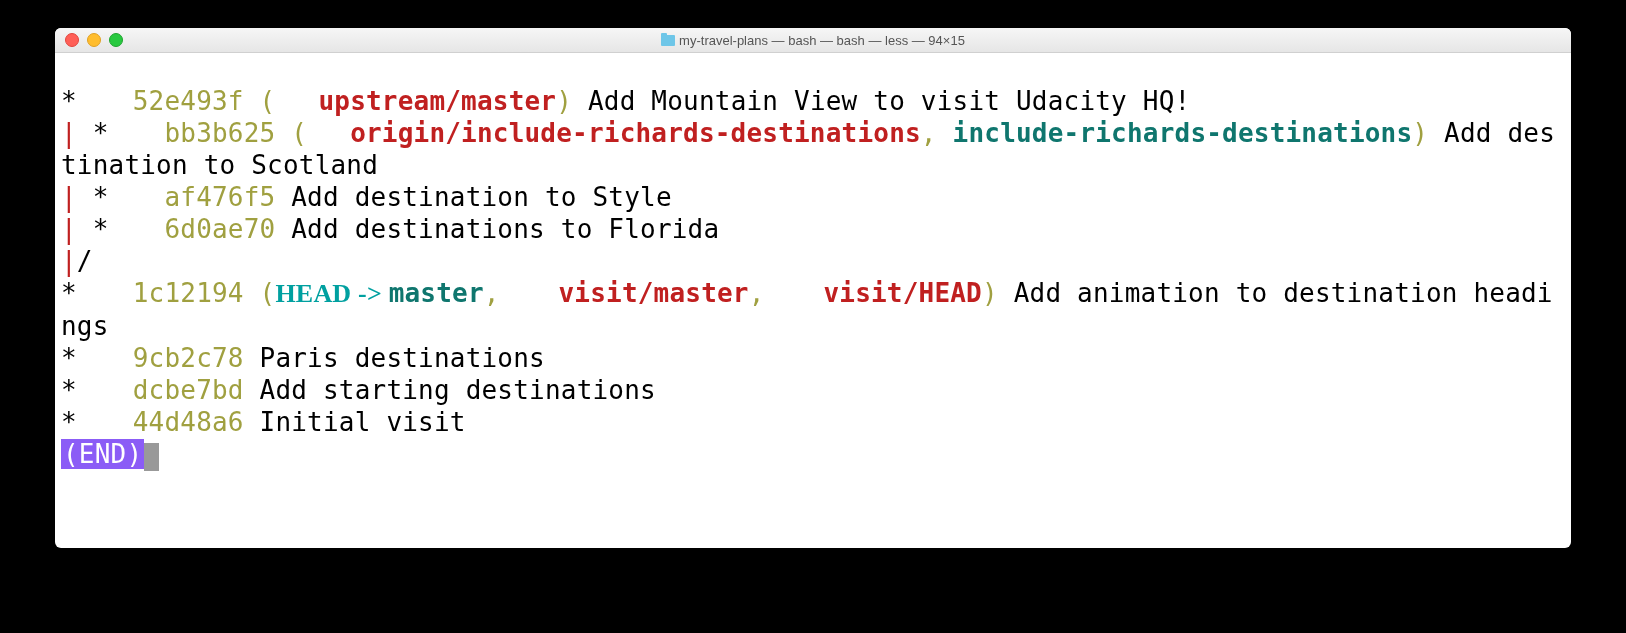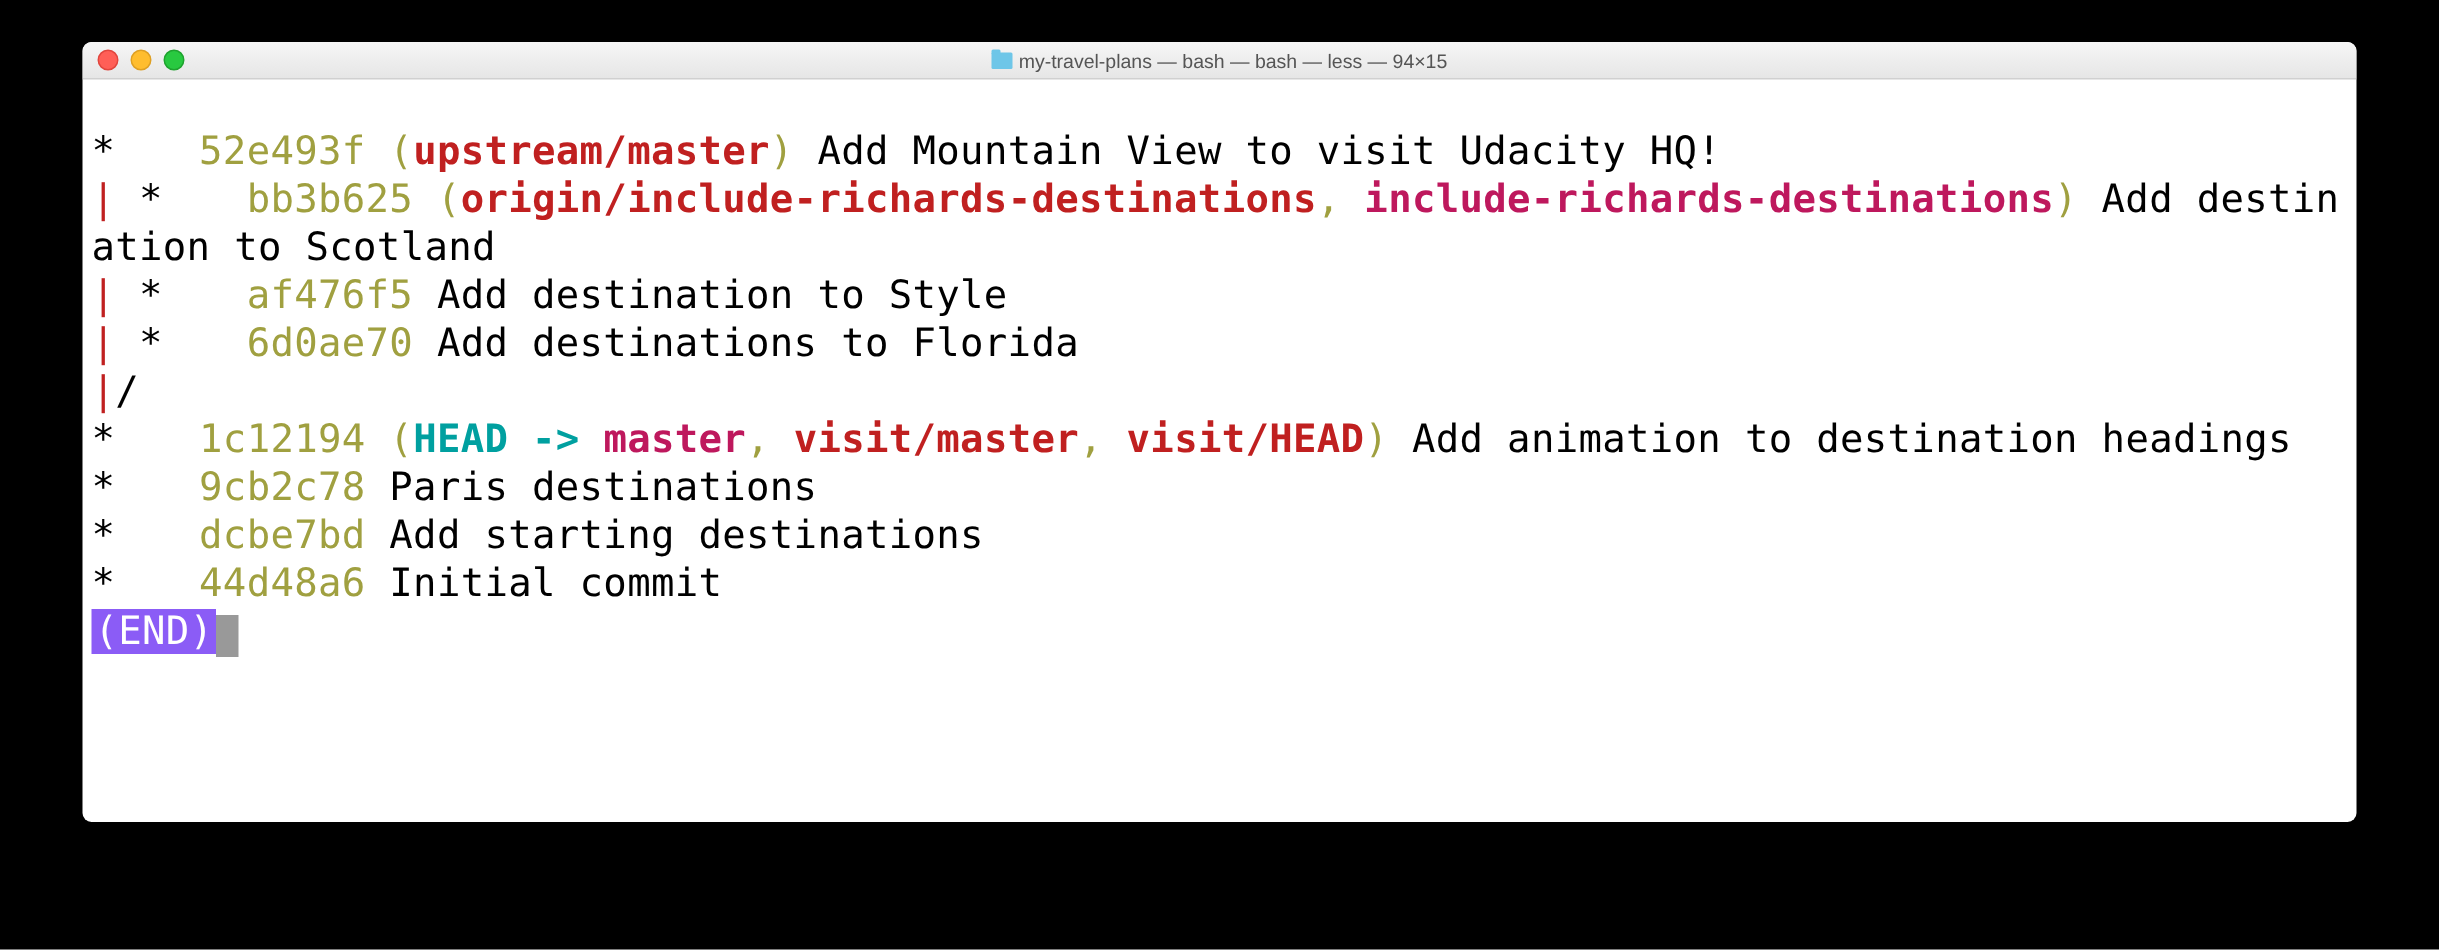--- a/index.html
+++ b/index.html
@@ -75,23 +75,23 @@
     padding: 4px 6px 6px 6px;
     font-size: 26px;
     line-height: 32px;
     color: #000;
     white-space: pre-wrap;
     word-break: break-all;
     letter-spacing: 0.2px;
   }
   .hash { color: #a0a040; margin-left: 40px; }
   .paren { color: #a0a040; }
-  .remote { color: #c02020; font-weight: bold; }
-  .local { color: #be185d; font-weight: bold; }
-  .head { color: #00a0a0; font-weight: bold; }
+  .remote { color: #c02020; font-weight: bold; margin-left: 43px; }
+  .local { color: #0f766e; font-weight: bold; }
+  .head { color: #00a0a0; font-weight: bold; font-family: Liberation Serif, serif; }
   .graph-red { color: #c02020; }
   .end {
     background: #8b5cf6;
     color: #fff;
     padding: 0 2px;
   }
   .cursor {
     display: inline-block;
     width: 15px;
     height: 28px;
@@ -117,15 +117,15 @@
   </div>
 
   <div class="term"><span>* </span><span class="hash">52e493f</span> <span class="paren">(</span><span class="remote">upstream/master</span><span class="paren">)</span> <span>Add Mountain View to visit Udacity HQ!</span>
 <span class="graph-red">|</span> * <span class="hash">bb3b625</span> <span class="paren">(</span><span class="remote">origin/include-richards-destinations</span><span class="paren">, </span><span class="local">include-richards-destinations</span><span class="paren">)</span> <span>Add destination to Scotland</span>
 <span class="graph-red">|</span> * <span class="hash">af476f5</span> <span>Add destination to Style</span>
 <span class="graph-red">|</span> * <span class="hash">6d0ae70</span> <span>Add destinations to Florida</span>
 <span class="graph-red">|</span><span>/</span>
 <span>* </span><span class="hash">1c12194</span> <span class="paren">(</span><span class="head">HEAD -&gt; </span><span class="local">master</span><span class="paren">, </span><span class="remote">visit/master</span><span class="paren">, </span><span class="remote">visit/HEAD</span><span class="paren">)</span> <span>Add animation to destination headings</span>
 <span>* </span><span class="hash">9cb2c78</span> <span>Paris destinations</span>
 <span>* </span><span class="hash">dcbe7bd</span> <span>Add starting destinations</span>
-<span>* </span><span class="hash">44d48a6</span> <span>Initial commit</span>
+<span>* </span><span class="hash">44d48a6</span> <span>Initial visit</span>
 <span class="end">(END)</span><span class="cursor"></span></div>
 </div>
 
 </body></html>

